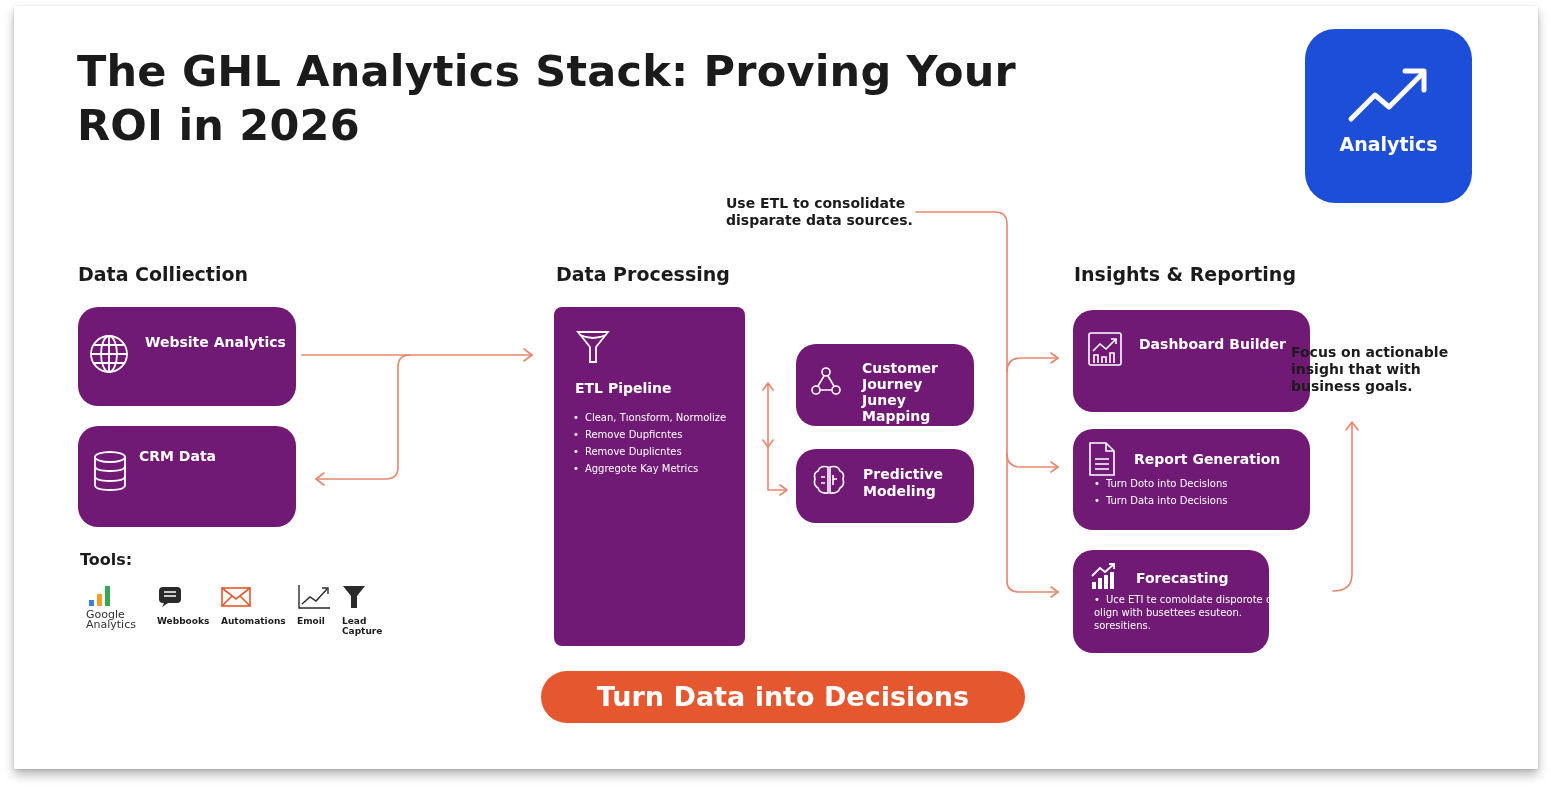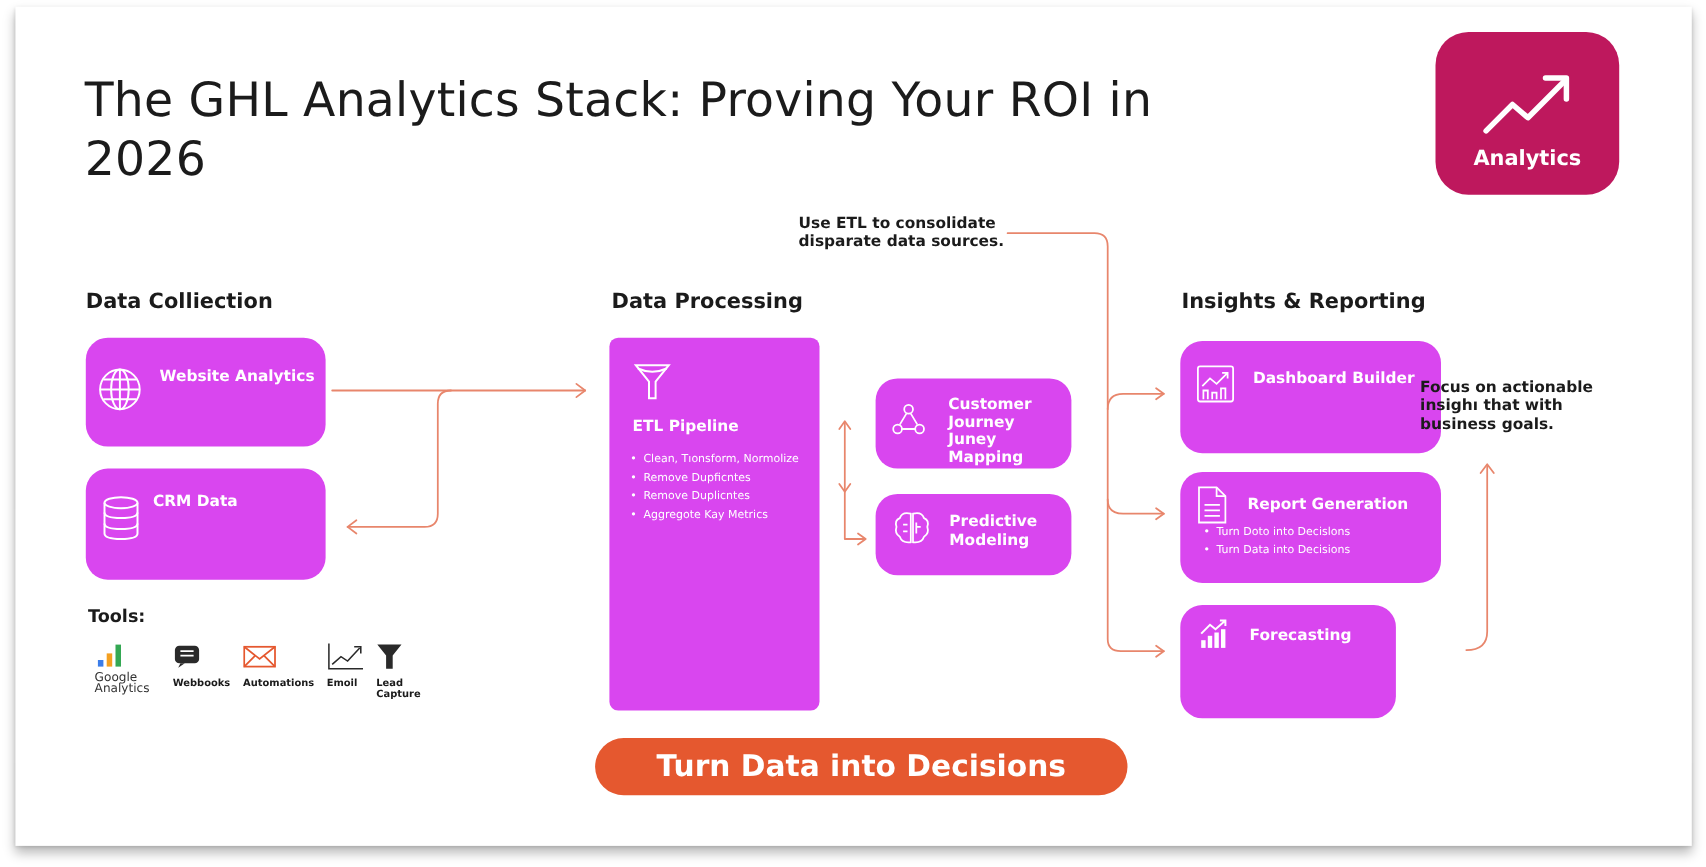--- a/index.html
+++ b/index.html
@@ -5,30 +5,30 @@
     * { box-sizing: border-box; margin: 0; padding: 0; }
     html, body { width: 1551px; height: 788px; background: #ffffff; overflow: hidden; }
     body { font-family: "DejaVu Sans", sans-serif; position: relative; }
     .card {
       position: absolute; left: 14px; top: 6px; width: 1524px; height: 763px;
       background: #ffffff; box-shadow: 0 6px 10px rgba(0,0,0,0.28), 0 1px 3px rgba(0,0,0,0.12);
     }
     .abs { position: absolute; }
     .title {
       left: 77px; top: 44px; width: 1000px; font-size: 43px; line-height: 54px;
-      font-weight: normal; color: #1b1b1b; letter-spacing: 0.2px; margin-top: 20px;
+      font-weight: bold; color: #1b1b1b; letter-spacing: 0.2px;
     }
     .badge {
-      left: 1305px; top: 29px; width: 167px; height: 148px; background: #be185d;
+      left: 1305px; top: 29px; width: 167px; height: 174px; background: #1d4ed8;
       border-radius: 30px; color: #fff;
     }
     .badge .lbl { position: absolute; left: 0; right: 0; top: 104px; text-align: center;
       font-weight: bold; font-size: 19px; }
     .section-title { font-weight: bold; font-size: 19px; color: #1b1b1b; }
-    .box { position: absolute; background: #d946ef; color: #fff; border-radius: 20px; padding-left: 44px; }
+    .box { position: absolute; background: #701a75; color: #fff; border-radius: 20px; padding-left: 44px; }
     .box .h { position: absolute; font-size: 14px; font-weight: bold; }
     .box ul { position: absolute; list-style: none; font-size: 10px; line-height: 17px; }
     .box ul li::before { content: "•"; margin-right: 6px; }
     .note { font-size: 14px; font-weight: bold; color: #1b1b1b; line-height: 17px; }
     .tool { position: absolute; text-align: left; font-size: 9px; font-weight: bold; color: #1b1b1b; }
     .cta {
       left: 541px; top: 671px; width: 484px; height: 52px; background: #e5582f;
       border-radius: 26px; color: #fff; font-weight: bold; font-size: 27px;
       text-align: center; line-height: 52px;
     }
@@ -223,17 +223,20 @@
         <path d="M2 14 L10 6 L15 10 L24 2 M19 2 H24 V7"></path>
       </g>
     <g fill="#fff">
         <rect x="2" y="20" width="4" height="7"></rect>
         <rect x="8" y="16" width="4" height="11"></rect>
         <rect x="14" y="13" width="4" height="14"></rect>
         <rect x="20" y="10" width="4" height="17"></rect>
       </g>
   </svg>
   <div class="h" style="left:63px;top:20px">Forecasting</div>
+  <ul style="left:21px;top:43px;width:200px;font-size:10px;line-height:13px">
+    <li>Uce ETI te comoldate disporote dot olign with busettees esuteon. soresitiens.</li>
+  </ul>
 </div>
 
 <div class="abs note" style="left:1291px;top:344px;width:170px">Focus on actionable insighı that with business goals.</div>
 
 <div class="abs cta">Turn Data into Decisions</div>
 
 </body></html>

